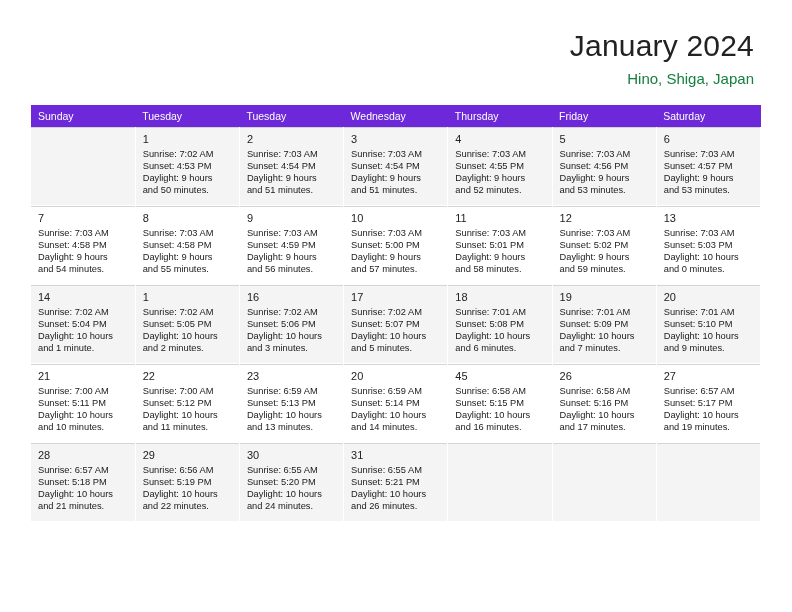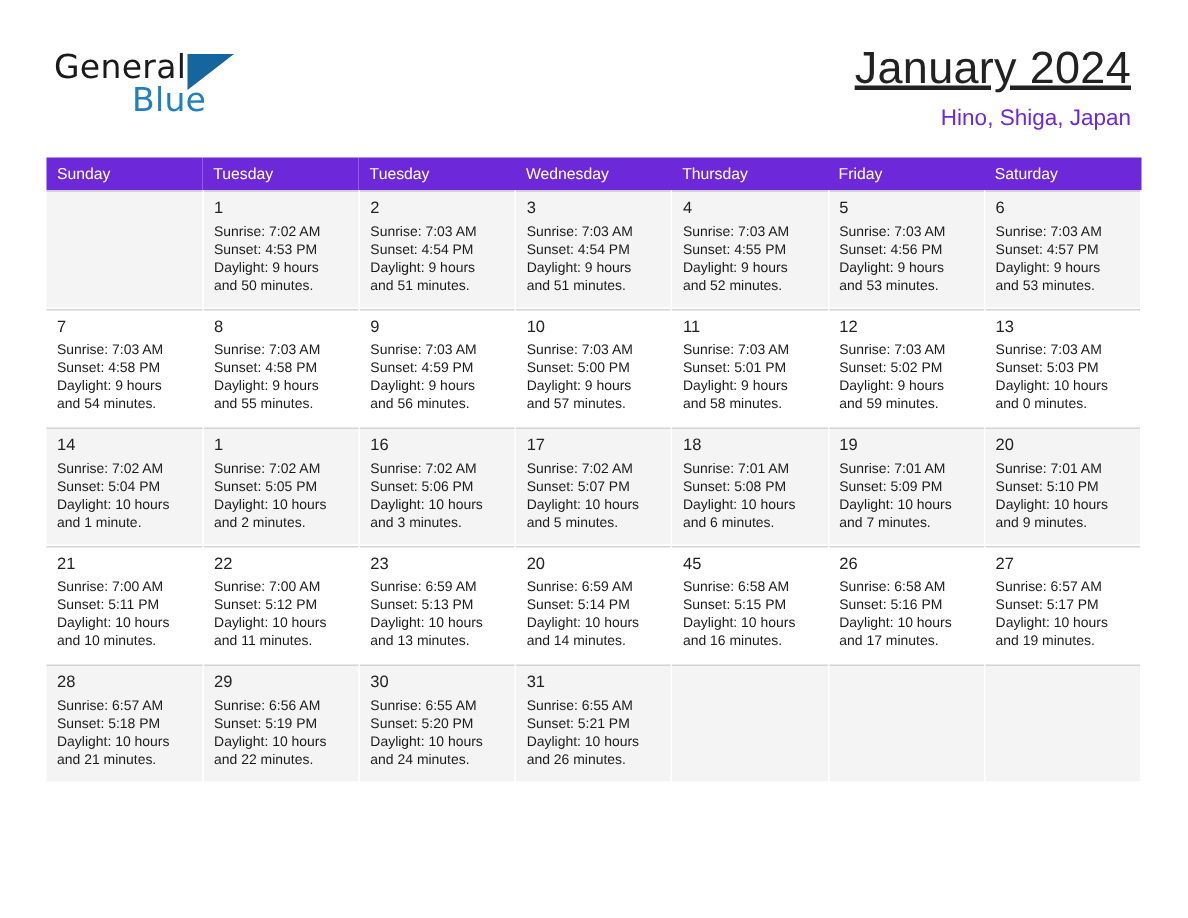--- a/index.html
+++ b/index.html
@@ -71,26 +71,25 @@
     top: 28px;
     text-align: right;
   }
   .cal-title {
     font-size: 30px;
     line-height: 36px;
     color: #222222;
     font-weight: normal;
     margin: 0;
     letter-spacing: 0.2px;
-    text-decoration: underline;
   }
   .cal-subtitle {
     font-size: 15px;
     line-height: 22px;
-    color: #6d28d9;
+    color: #15803d;
     margin: 4px 0 0 0;
     font-weight: normal;
   }
 
   
   .calendar {
     position: absolute;
     left: 31px;
     top: 105px;
     width: 730px;
@@ -141,25 +140,20 @@
     white-space: pre-line;
   }
 </style>
 </head>
 <body>
 
 <div class="page">
 
   <div class="header">
 
-    <div class="brand">
-      <span class="brand-general">General</span>
-      <span class="brand-triangle"></span>
-      <span class="brand-blue">Blue</span>
-    </div>
 
     <div class="title-block">
       <h1 class="cal-title">January 2024</h1>
       <div class="cal-subtitle">Hino, Shiga, Japan</div>
     </div>
 
   </div>
 
   <table class="calendar">
     <thead>

